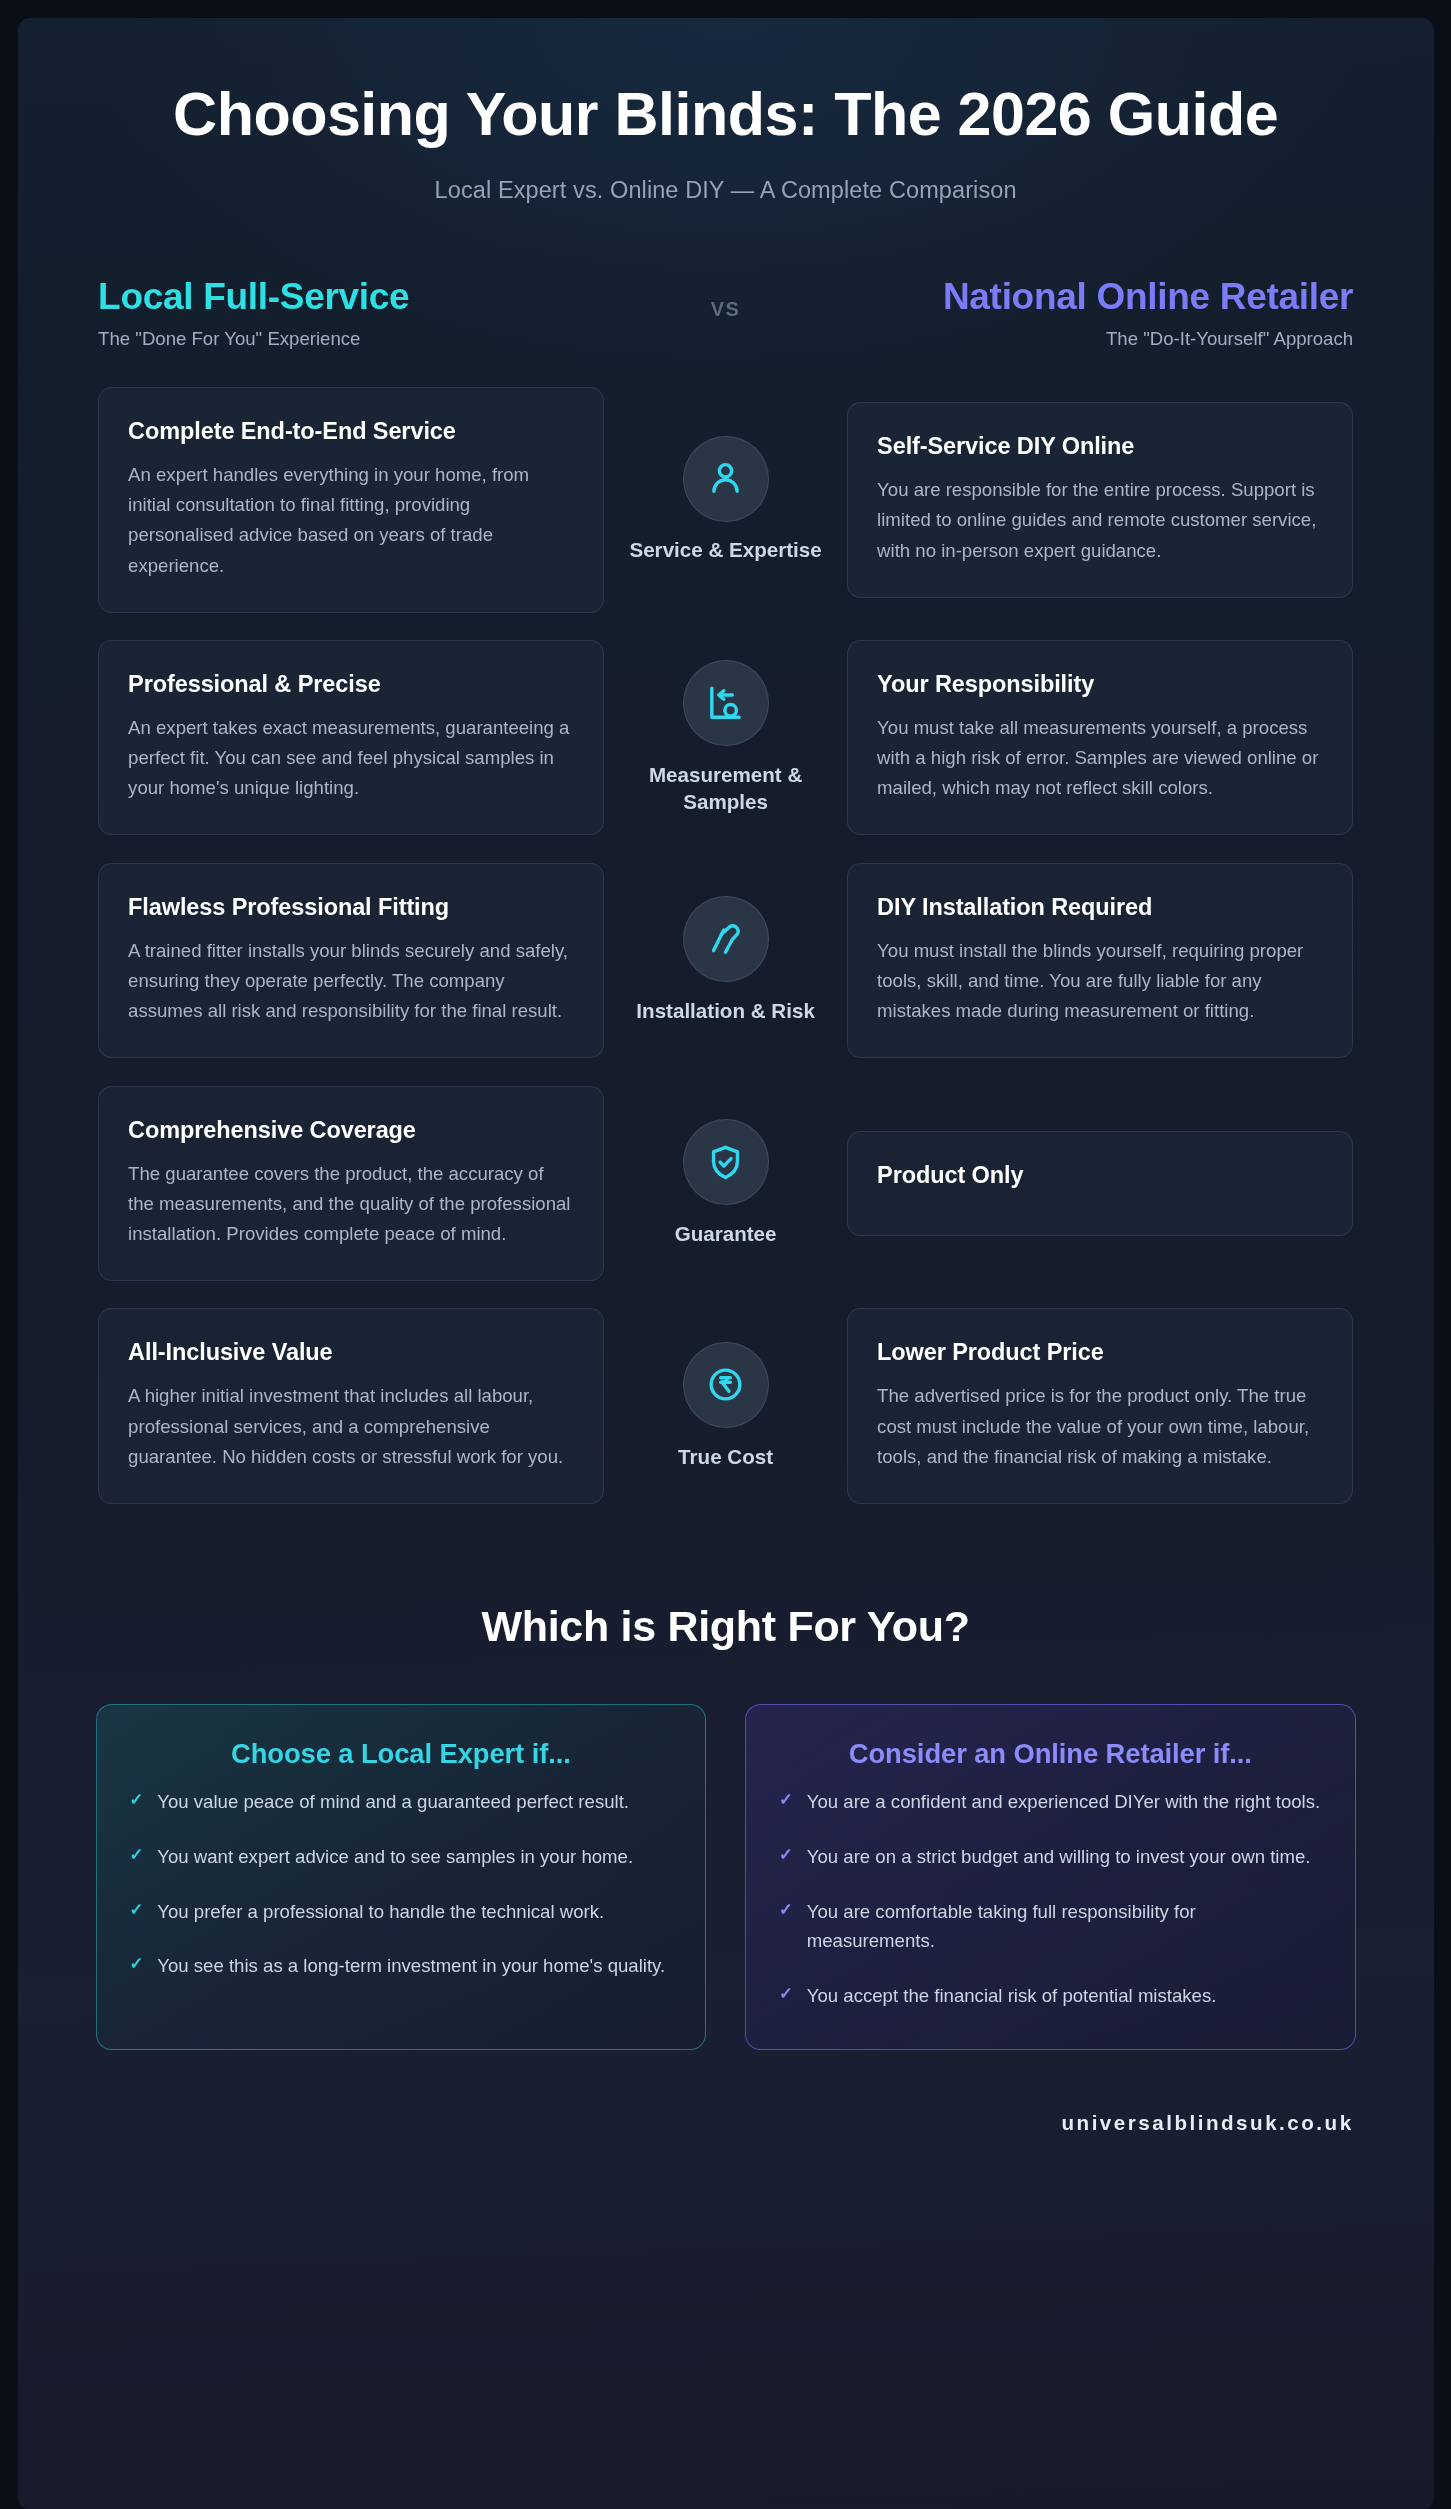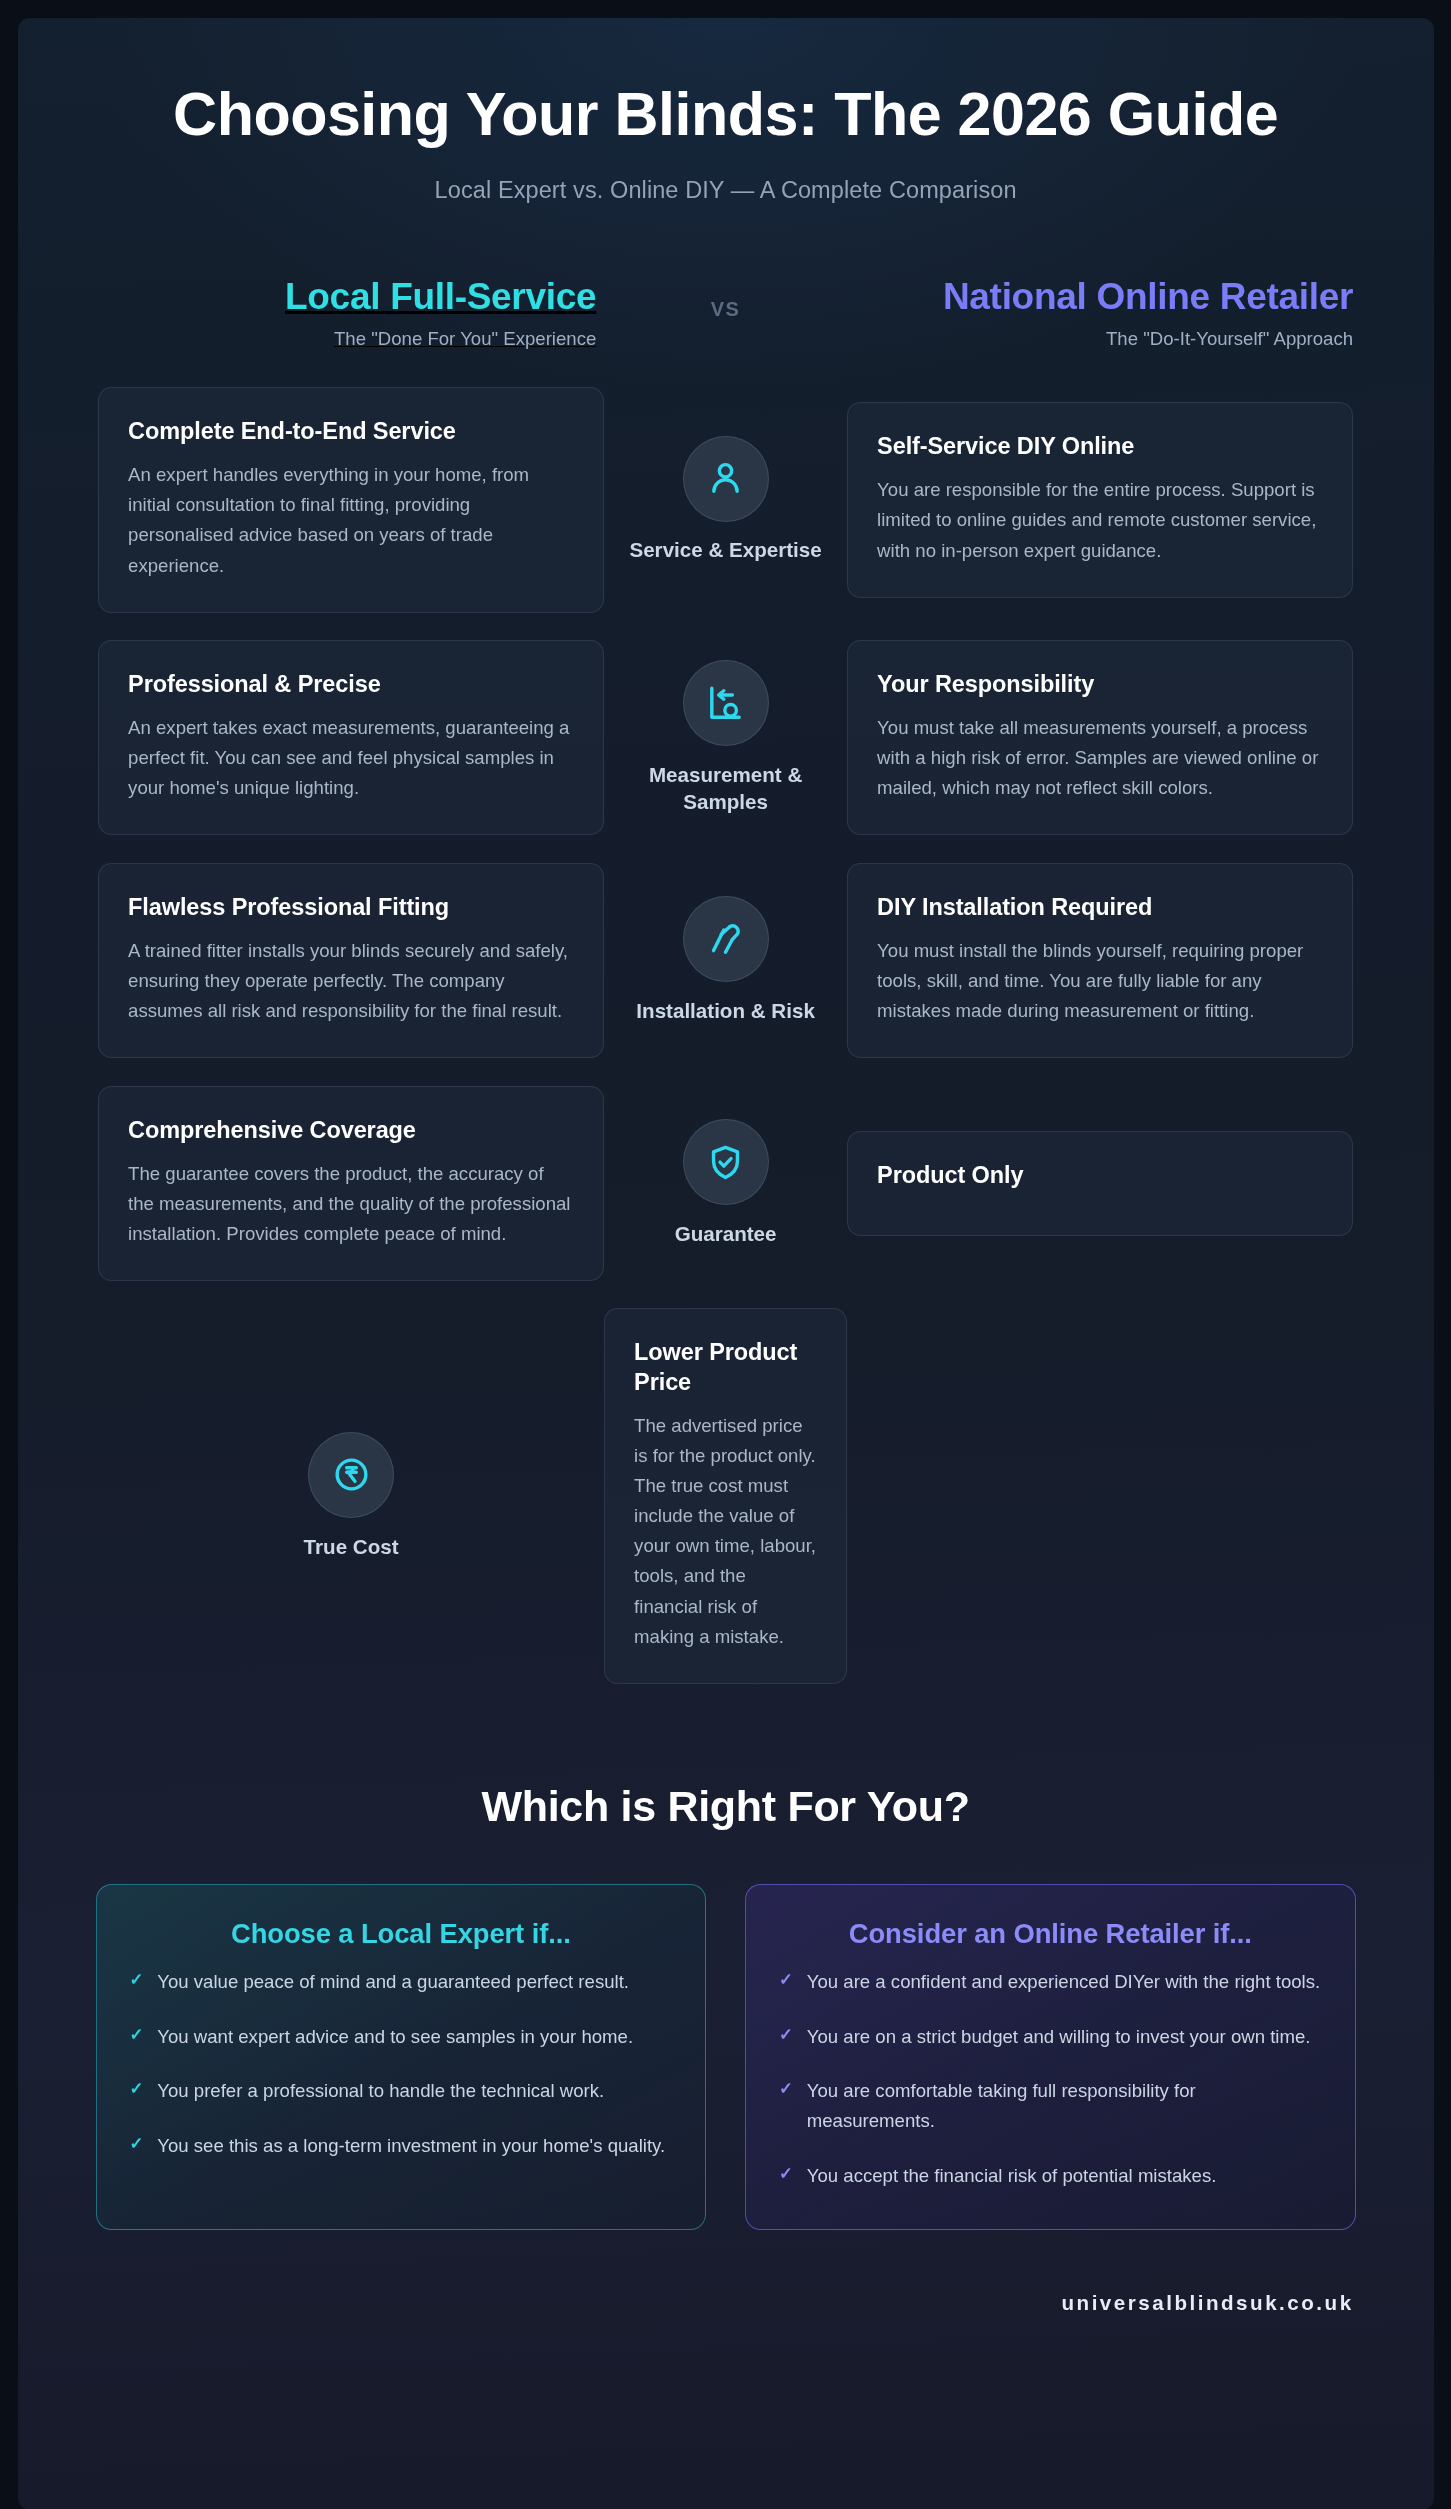--- a/index.html
+++ b/index.html
@@ -55,21 +55,21 @@
 
   
   .col-headers {
     display: grid;
     grid-template-columns: 506px 243px 506px;
     justify-content: center;
     align-items: start;
     margin-top: 71px;
     padding: 0 78px;
   }
-  .col-head-left { text-align: right; padding-right: 7.8px; text-decoration: underline; }
+  .col-head-left { text-align: left; padding-right: 7.8px; }
   .col-head-right { text-align: right; padding-left: 7.8px; }
   .col-head-title {
     font-size: 37px;
     font-weight: 700;
     line-height: 1.18;
     letter-spacing: -0.3px;
   }
   .col-head-title.cyan { color: #2ee0e4; }
   .col-head-title.purple { color: #7b7cf7; }
   .col-head-sub {
@@ -320,20 +320,24 @@
             </svg>
           </div>
           <div class="center-label">Guarantee</div>
         </div>
         <div class="card right">
           <div class="card-title">Product Only</div>
         </div>
       </div>
 
       <div class="crow">
+        <div class="card left">
+          <div class="card-title">All-Inclusive Value</div>
+          <div class="card-body">A higher initial investment that includes all labour, professional services, and a comprehensive guarantee. No hidden costs or stressful work for you.</div>
+        </div>
         <div class="center-cell">
           <div class="icon-circle">
             <svg width="41" height="41" viewBox="0 0 24 24" fill="none" stroke="#2ed8ef" stroke-width="2" stroke-linecap="round" stroke-linejoin="round">
               <circle cx="12" cy="12" r="8.4"></circle>
               <path d="M9.2 8h5.6"></path>
               <path d="M9.2 10.7h5.6"></path>
               <path d="M13 8c0 2-1.1 2.7-3 2.7l4 5.3"></path>
             </svg>
           </div>
           <div class="center-label">True Cost</div>

